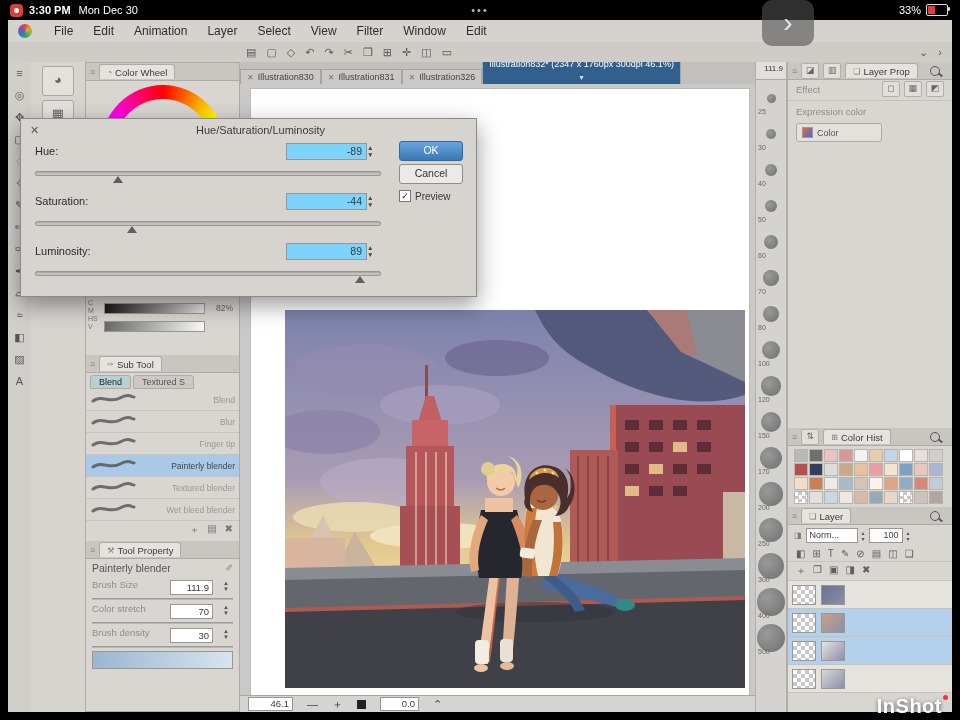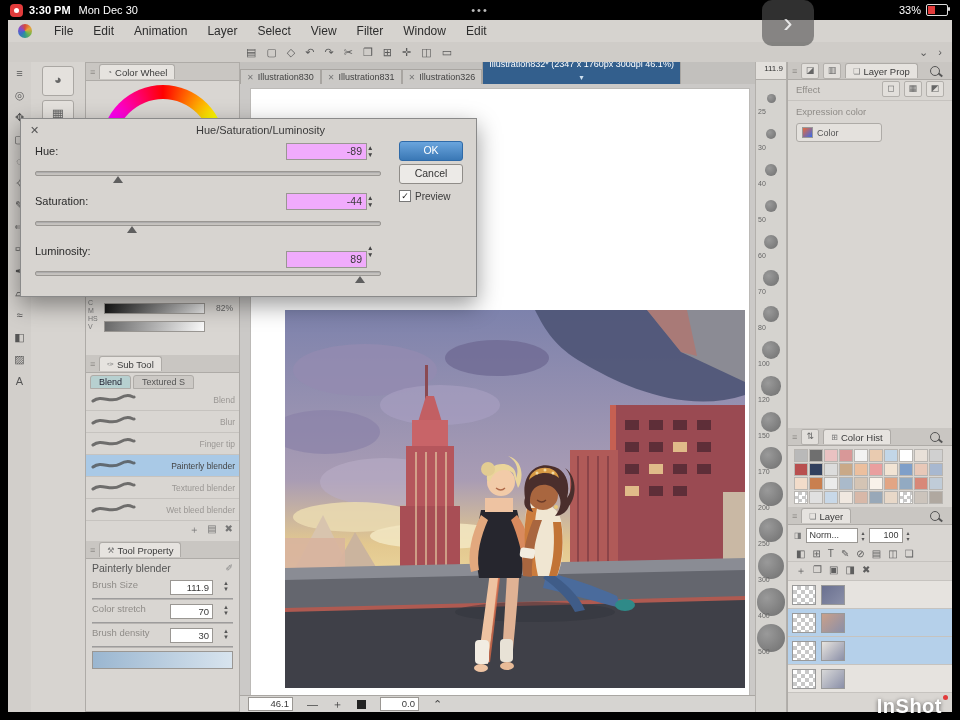--- a/index.html
+++ b/index.html
@@ -120,21 +120,21 @@
   .layer-row.sel{background:#b5d0ea;}
   .layer-row .th{width:24px;height:20px;border:1px solid #999;box-sizing:border-box;
     background:conic-gradient(#c8c8c8 25%,#fff 0 50%,#c8c8c8 0 75%,#fff 0) 0 0/8px 8px;}
   .layer-row .th2{width:24px;height:20px;border:1px solid #999;box-sizing:border-box;}
   
   #dialog{position:absolute;left:20px;top:118px;width:455px;height:177px;background:#d7d4d0;
     border:1px solid #8a8a8a;box-shadow:0 8px 22px rgba(0,0,0,.4);z-index:50;font-size:11px;}
   #dlg-title{position:absolute;left:0;right:0;top:5px;text-align:center;color:#3a3a3a;margin-left:24px;}
   #dlg-close{position:absolute;left:9px;top:5px;color:#555;font-size:11px;}
   .fld-label{position:absolute;left:14px;color:#2a2a2a;}
-  .fld-box{position:absolute;left:265px;width:75px;height:15px;background:#f0abfc;border:1px solid #9a9793;
+  .fld-box{position:absolute;left:265px;width:75px;height:15px;background:#7dd3fc;border:1px solid #9a9793;
     text-align:right;padding-right:4px;line-height:15px;font-size:10.5px;}
   .fld-stp{position:absolute;left:346px;display:flex;flex-direction:column;font-size:6.5px;line-height:7px;color:#444;}
   .slider{position:absolute;left:14px;width:346px;height:12px;}
   .slider .track{position:absolute;left:0;right:0;top:2px;height:3px;background:#c6c3bf;border:1px solid #9a9793;border-radius:2px;box-shadow:inset 0 1px 1px #aaa;}
   .slider .thumb{position:absolute;top:7px;width:0;height:0;border-left:5px solid transparent;border-right:5px solid transparent;border-bottom:7px solid #5f5f5f;margin-left:-5px;}
   #dlg-ok{position:absolute;left:378px;top:22px;width:62px;height:18px;border:1px solid #2f6aa8;border-radius:3px;
     background:linear-gradient(#6aa5dd,#3a78b5);color:#fff;text-align:center;line-height:17px;font-size:10.5px;}
   #dlg-cancel{position:absolute;left:378px;top:45px;width:62px;height:18px;border:1px solid #8f8c88;border-radius:3px;
     background:#eceae7;color:#333;text-align:center;line-height:17px;font-size:10.5px;}
   #dlg-preview{position:absolute;left:378px;top:71px;display:flex;align-items:center;gap:4px;font-size:10px;}
@@ -700,21 +700,21 @@
         <div class="fld-box" style="top: 74px;">-44</div>
         <div class="fld-stp" style="top: 75px;">
           <div>▲</div>
           <div>▼</div>
         </div>
         <div class="slider" style="top: 100px;">
           <div class="track"></div>
           <div class="thumb" style="left: 28%;"></div>
         </div>
         <div class="fld-label" style="top: 126px;">Luminosity:</div>
-        <div class="fld-box" style="top: 132px;">89</div>
+        <div class="fld-box" style="top: 124px;">89</div>
         <div class="fld-stp" style="top: 125px;">
           <div>▲</div>
           <div>▼</div>
         </div>
         <div class="slider" style="top: 150px;">
           <div class="track"></div>
           <div class="thumb" style="left: 94%;"></div>
         </div>
       </div>
     <div id="dlg-ok">OK</div>

